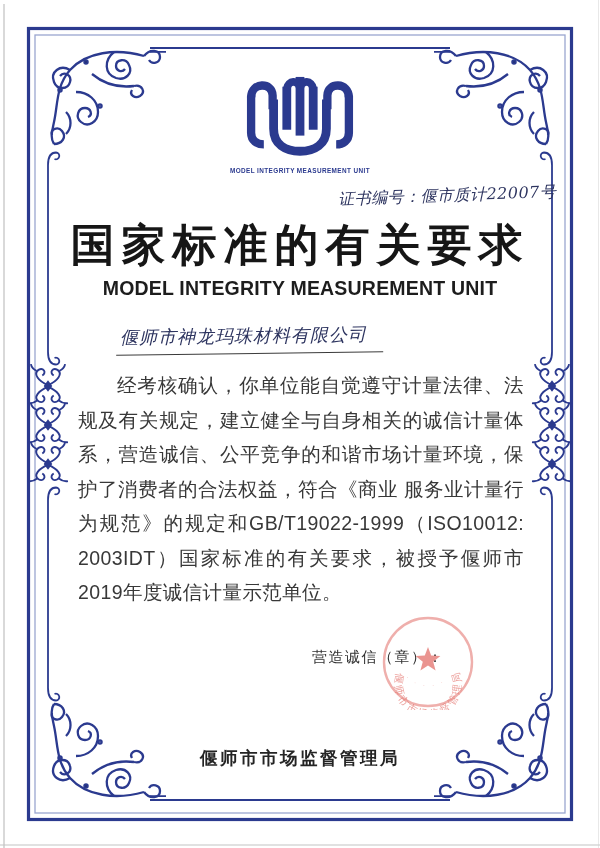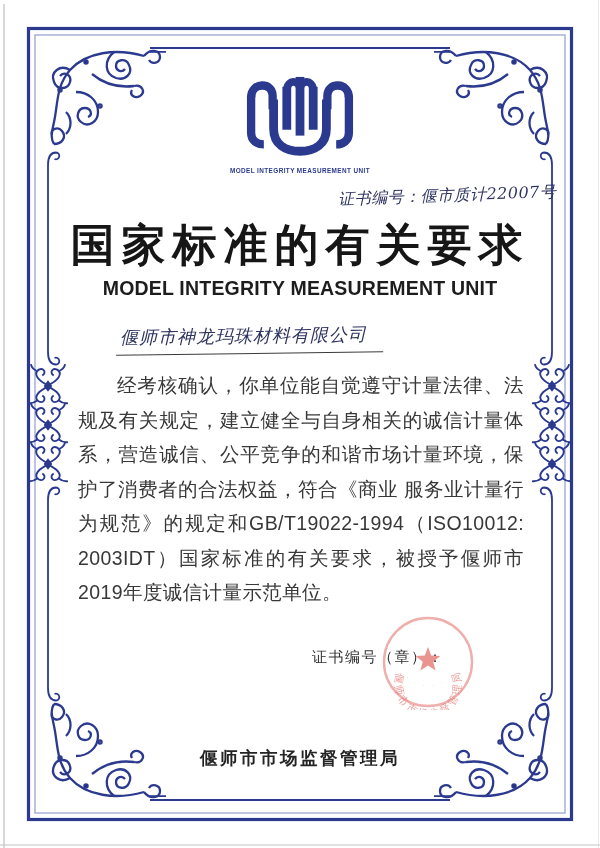--- a/index.html
+++ b/index.html
@@ -173,23 +173,23 @@
     <div class="logo-caption">MODEL INTEGRITY MEASUREMENT UNIT</div>
   </div>
 
   <div class="cert-no handwriting">证书编号：偃市质计22007号</div>
 
   <div class="title-zh">国家标准的有关要求</div>
   <div class="title-en">MODEL INTEGRITY MEASUREMENT UNIT</div>
 
   <div class="company handwriting">偃师市神龙玛珠材料有限公司</div>
 
-  <div class="body-par">经考核确认，你单位能自觉遵守计量法律、法规及有关规定，建立健全与自身相关的诚信计量体系，营造诚信、公平竞争的和谐市场计量环境，保护了消费者的合法权益，符合《商业 服务业计量行为规范》的规定和GB/T19022-1994（ISO10012: 2003IDT）国家标准的有关要求，被授予偃师市2019年度诚信计量示范单位。</div>
-
-  <div class="issuer-label">证书编号（章）：</div>
+  <div class="body-par">经考核确认，你单位能自觉遵守计量法律、法规及有关规定，建立健全与自身相关的诚信计量体系，营造诚信、公平竞争的和谐市场计量环境，保护了消费者的合法权益，符合《商业 服务业计量行为规范》的规定和GB/T19022-1999（ISO10012: 2003IDT）国家标准的有关要求，被授予偃师市2019年度诚信计量示范单位。</div>
+
+  <div class="issuer-label">营造诚信（章）：</div>
 
   <svg class="seal-svg" viewBox="0 0 96 96">
     <defs>
       <path id="sealarc" d="M17,59 A33,33 0 1 0 79,59"></path>
       <path id="sealbot" d="M26,64 A30,30 0 0 0 70,64"></path>
     </defs>
     <circle class="sl" cx="48" cy="48" r="44" stroke-width="2.4" opacity=".6"></circle>
     <polygon points="48,33 51.2,41.6 60.4,42 53.2,47.7 55.6,56.5 48,51.5 40.4,56.5 42.8,47.7 35.6,42 44.8,41.6" fill="#e0635c" opacity=".8"></polygon>
     <text font-size="10.5" letter-spacing="2.5" opacity=".72">
       <textPath href="#sealarc">偃师市市场监督管理局</textPath>

